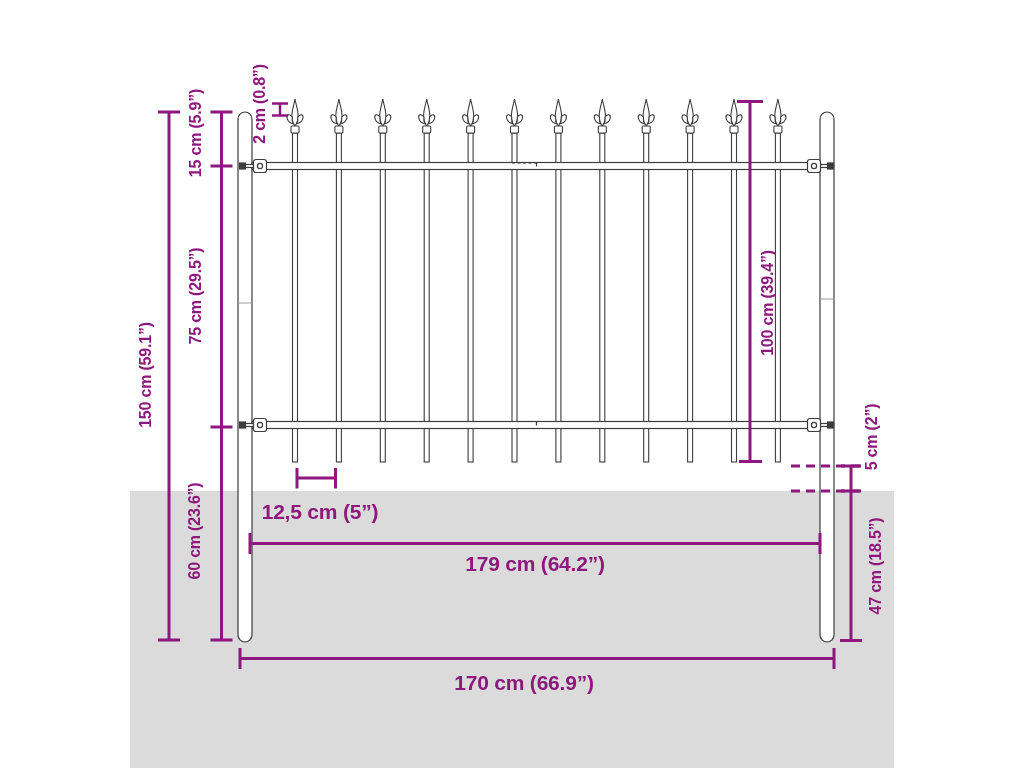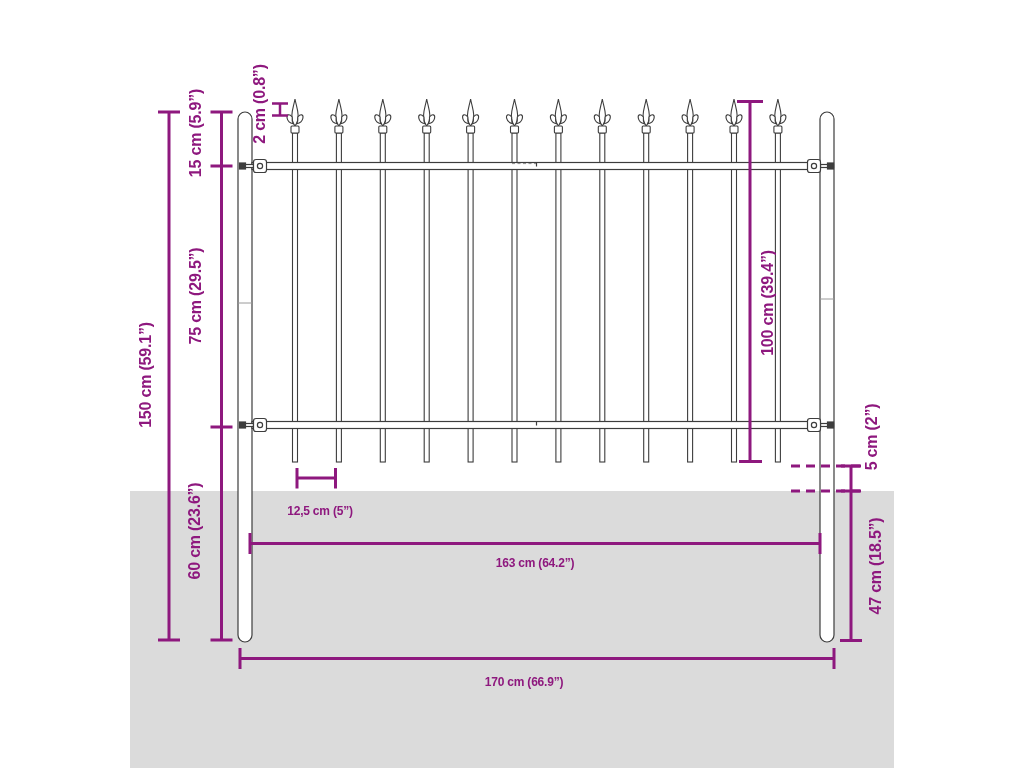--- a/index.html
+++ b/index.html
@@ -7,21 +7,21 @@
     position:relative;width:1024px;height:768px;background:#ffffff;overflow:hidden;
     font-family:"Liberation Sans","DejaVu Sans",sans-serif;
   }
   .ground{
     position:absolute;left:130px;top:491px;width:764px;height:277px;
     background:#dbdbdb;
   }
   .art{position:absolute;left:0;top:0;width:1024px;height:768px;}
   .dim-label{
     position:absolute;color:#8e187e;font-weight:700;white-space:nowrap;
-    font-size:12px;line-height:1;letter-spacing:-0.2px;
+    font-size:21px;line-height:1;letter-spacing:-0.2px;
   }
   .dim-label.v{transform:translate(-50%,-50%) rotate(-90deg);font-size:16px;}
   .dim-label.h{transform:translate(-50%,-50%);}
 </style>
 </head>
 <body>
 
 <div class="stage">
 
   <div class="ground"></div>
@@ -178,16 +178,16 @@
 
   <div class="dim-label v" style="left:146px;top:375px">150 cm (59.1”)</div>
   <div class="dim-label v" style="left:196px;top:133px">15 cm (5.9”)</div>
   <div class="dim-label v" style="left:196px;top:296px">75 cm (29.5”)</div>
   <div class="dim-label v" style="left:195px;top:531px">60 cm (23.6”)</div>
   <div class="dim-label v" style="left:260px;top:104px">2 cm (0.8”)</div>
   <div class="dim-label v" style="left:768px;top:303px">100 cm (39.4”)</div>
   <div class="dim-label v" style="left:872px;top:437px">5 cm (2”)</div>
   <div class="dim-label v" style="left:876px;top:566px">47 cm (18.5”)</div>
   <div class="dim-label h" style="left:320px;top:511px">12,5 cm (5”)</div>
-  <div class="dim-label h" style="left:535px;top:563px">163 cm (64.2”)</div>
+  <div class="dim-label h" style="left:535px;top:563px">179 cm (64.2”)</div>
   <div class="dim-label h" style="left:524px;top:682px">170 cm (66.9”)</div>
 
 </div>
 
 </body></html>

